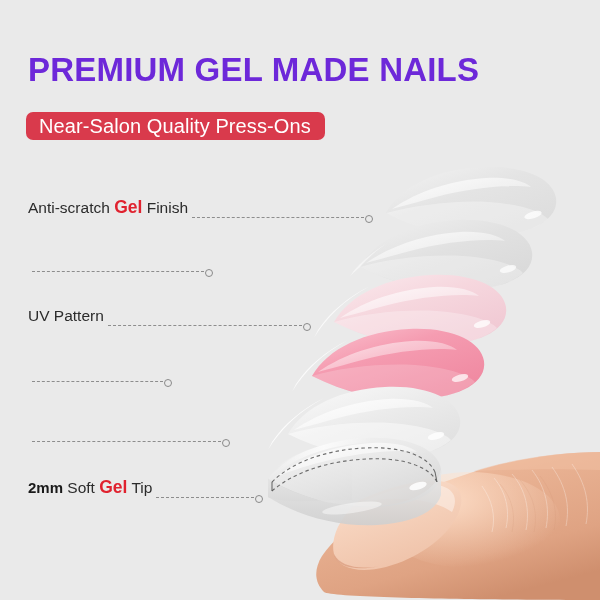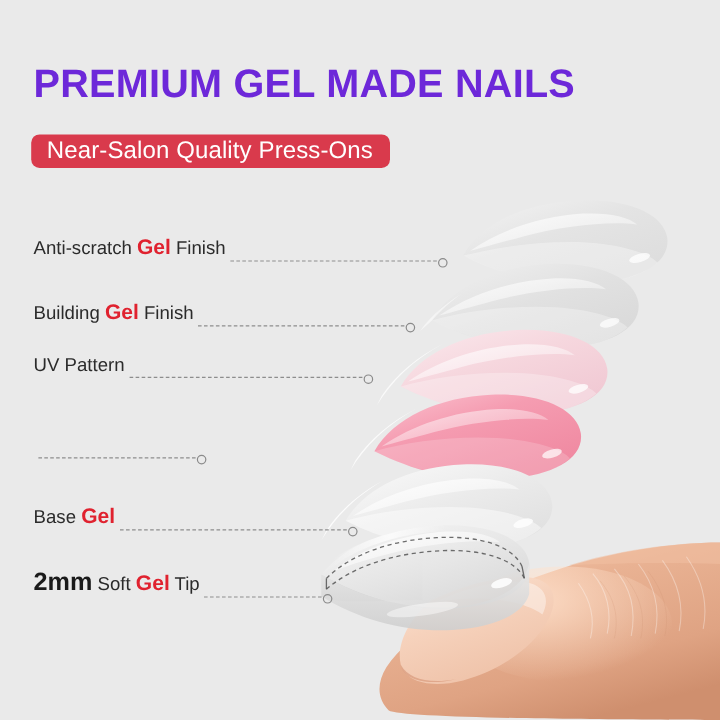--- a/index.html
+++ b/index.html
@@ -73,21 +73,21 @@
     font-weight: 400;
   }
   .callout .label .hl {
     color: #e0222f;
     font-weight: 700;
     font-size: 17.5px;
   }
   .callout .label .strong {
     color: #1a1a1a;
     font-weight: 700;
-    font-size: 21px;
+    font-size: 15px;
   }
   .callout .leader {
     position: relative;
     height: 1px;
     margin-left: 4px;
     border-top: 1px dashed #8d8d8d;
     flex: 0 0 auto;
   }
   .callout .dot {
     position: absolute;
@@ -283,38 +283,36 @@
   </div>
 
   <div id="callout-list">
       <div class="callout" style="top: 197px;">
         <span class="label"><span>Anti-scratch </span><span class="hl">Gel</span><span> Finish</span></span>
         <span class="leader" style="width: 172px;">
           <span class="dot"></span>
         </span>
       </div>
       <div class="callout" style="top: 251px;">
-        <span class="label"><span>Building </span><span class="hl">Gel</span><span> Finish</span></span>
         <span class="leader" style="width: 172px;">
           <span class="dot"></span>
         </span>
       </div>
-      <div class="callout" style="top: 294px;">
+      <div class="callout" style="top: 305px;">
         <span class="label"><span>UV Pattern</span></span>
         <span class="leader" style="width: 194px;">
           <span class="dot"></span>
         </span>
       </div>
       <div class="callout" style="top: 361px;">
         <span class="leader" style="width: 131px;">
           <span class="dot"></span>
         </span>
       </div>
       <div class="callout" style="top: 421px;">
-        <span class="label"><span>Base </span><span class="hl">Gel</span></span>
         <span class="leader" style="width: 189px;">
           <span class="dot"></span>
         </span>
       </div>
       <div class="callout" style="top: 477px;">
         <span class="label"><span class="strong">2mm</span><span> Soft </span><span class="hl">Gel</span><span> Tip</span></span>
         <span class="leader" style="width: 98px;">
           <span class="dot"></span>
         </span>
       </div>

